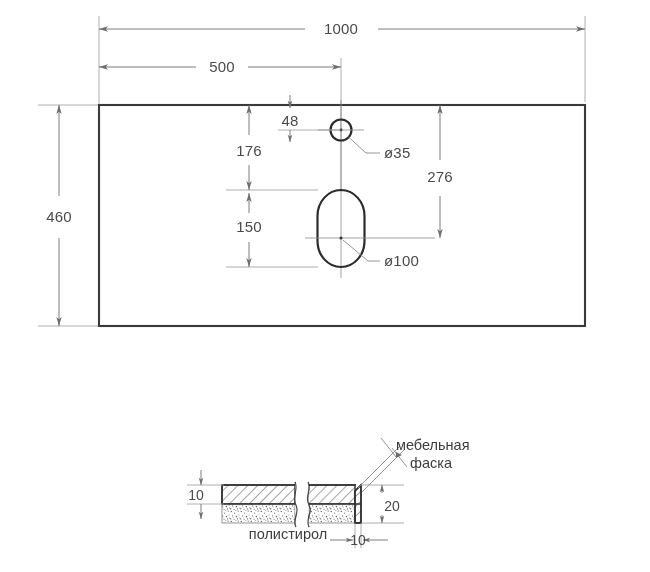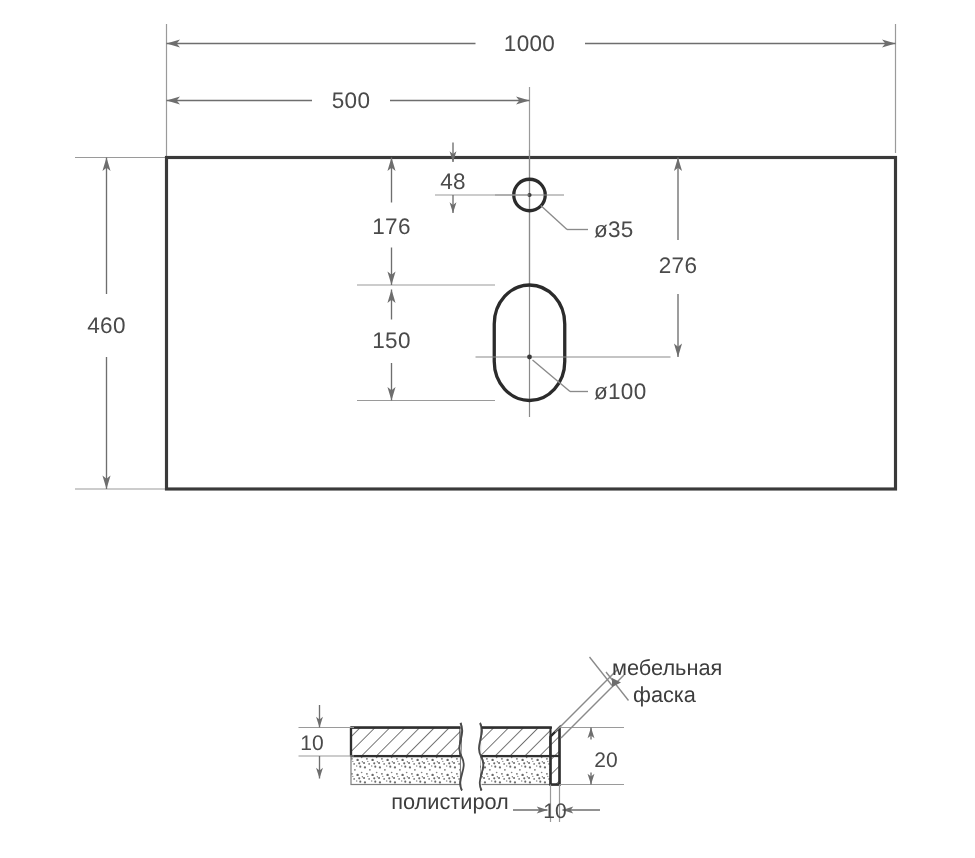--- a/index.html
+++ b/index.html
@@ -11,21 +11,20 @@
     width: 650px;
     height: 572px;
     overflow: hidden;
     font-family: "Liberation Sans", sans-serif;
   }
   #drawing-root {
     position: relative;
     width: 562px;
     height: 572px;
     background: #ffffff;
-    padding-left: 12px;
   }
   svg#tech-drawing {
     display: block;
     width: 650px;
     height: 572px;
   }
   .dim-line {
     stroke: #6e6e6e;
     stroke-width: 0.9;
     fill: none;

